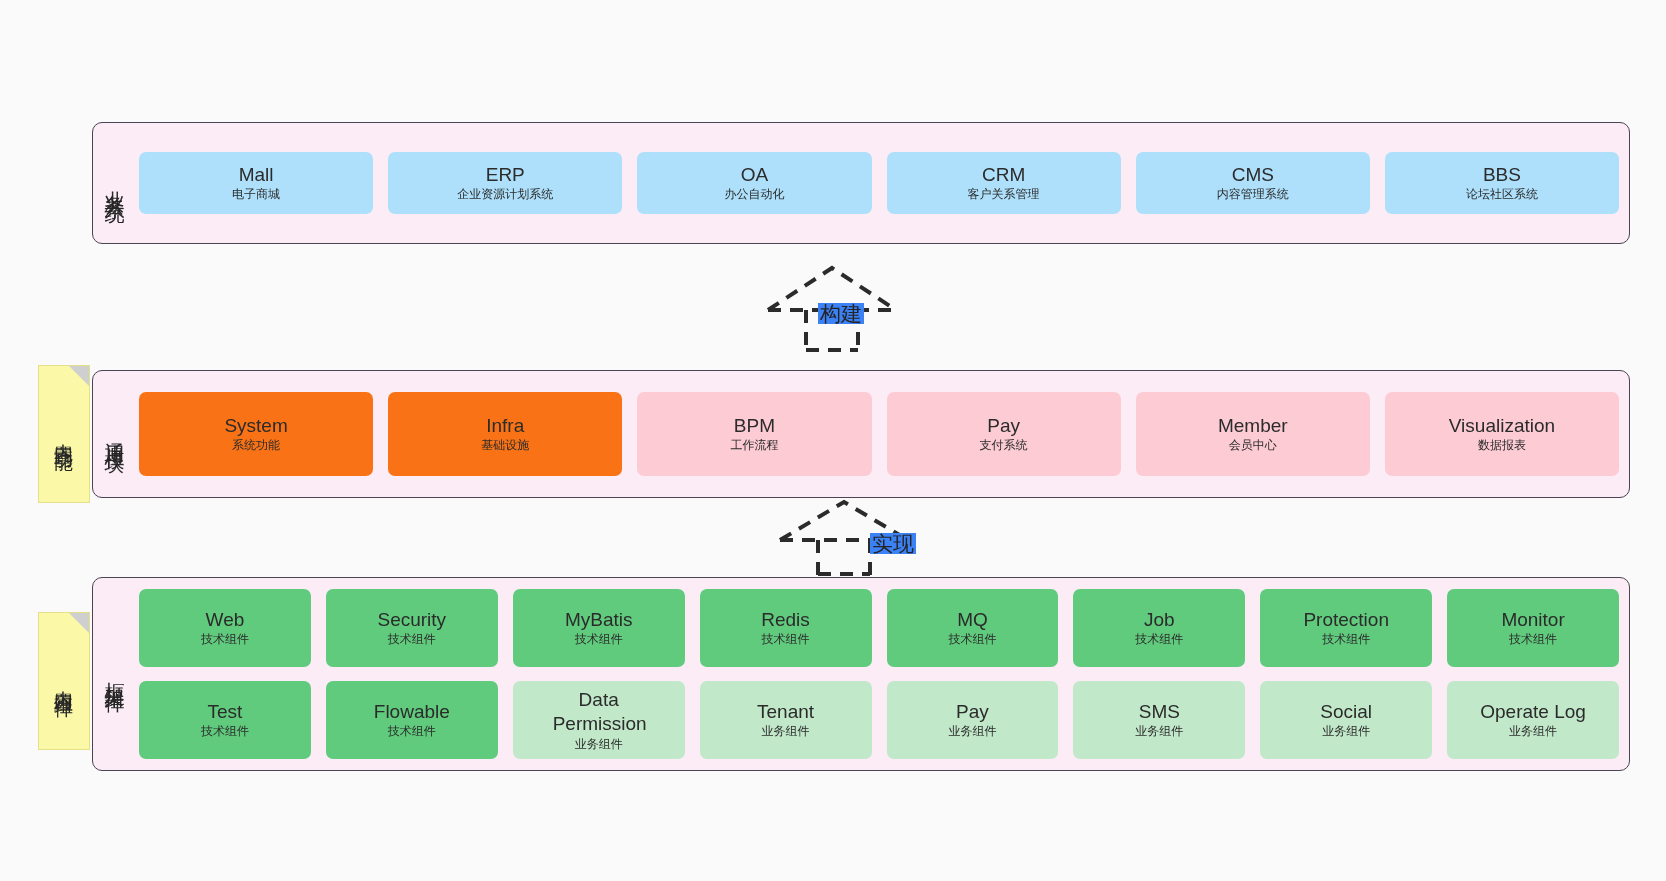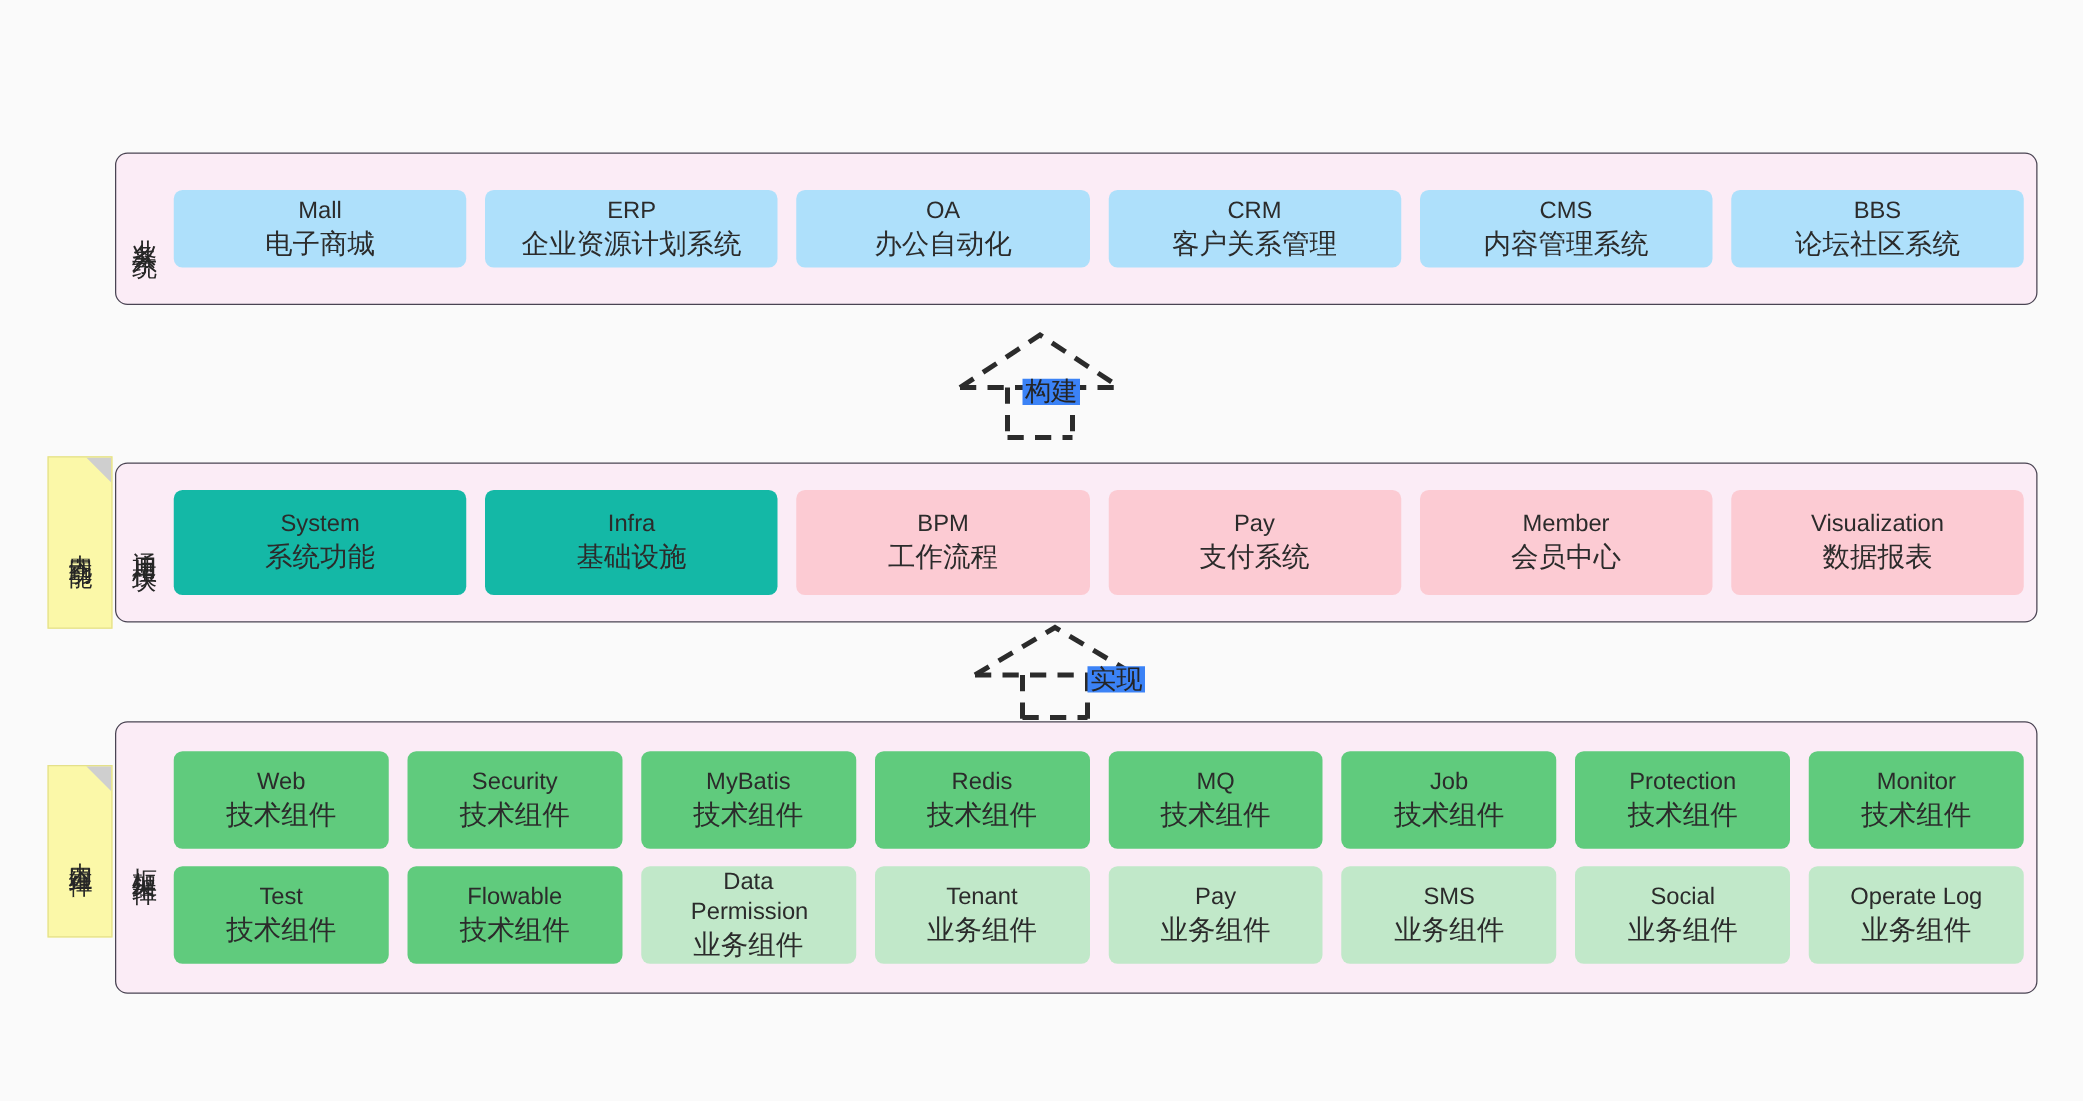--- a/index.html
+++ b/index.html
@@ -63,24 +63,24 @@
     display:flex;
     flex-direction:column;
     align-items:center;
     justify-content:center;
     text-align:center;
     line-height:1.28;
     box-sizing:border-box;
     padding:4px 6px;
   }
   .card .t1{font-size:19px;color:#2b2b2b;}
-  .card .t2{font-size:22px;color:#2b2b2b;}
+  .card .t2{font-size:12px;color:#2b2b2b;}
 
   .c-blue{background:#aee0fb;height:62px;}
-  .c-red{background:#14b8a6;height:84px;}
+  .c-red{background:#f97316;height:84px;}
   .c-pink{background:#fccbd3;height:84px;}
   .c-green{background:#60cb7d;height:78px;}
   .c-lgreen{background:#c1e8c9;height:78px;}
 
   
   .note{
     position:absolute;
     width:52px;
     background:#fbf8a8;
     border:1px solid #e4e08a;
@@ -205,21 +205,21 @@
     <svg width="180" height="78" viewBox="0 0 180 78">
       <polyline points="8,42 72,4 136,42" fill="none" stroke="#2b2b2b" stroke-width="4" stroke-dasharray="13 9" stroke-linecap="butt"></polyline>
       <polyline points="8,42 136,42" fill="none" stroke="#2b2b2b" stroke-width="4" stroke-dasharray="13 9" stroke-linecap="butt"></polyline>
       <polyline points="46,42 46,78" fill="none" stroke="#2b2b2b" stroke-width="4" stroke-dasharray="13 9" stroke-linecap="butt"></polyline>
       <polyline points="98,42 98,78" fill="none" stroke="#2b2b2b" stroke-width="4" stroke-dasharray="13 9" stroke-linecap="butt"></polyline>
       <polyline points="46,76 98,76" fill="none" stroke="#2b2b2b" stroke-width="4" stroke-dasharray="13 9" stroke-linecap="butt"></polyline>
     </svg>
     <span class="conn-label" style="left:58px;top:35px;margin-left:40px;">实现</span>
   </div>
 
-  <div class="layer" style="left:92px;top:577px;width:1538px;height:218px;">
+  <div class="layer" style="left:92px;top:577px;width:1538px;height:194px;">
     <div class="layer-label">框架组件</div>
     <div class="layer-body">
       <div class="rows">
 
         <div class="row">
           <div class="card c-green">
             <span class="t1">Web</span>
             <span class="t2">技术组件</span>
           </div>
           <div class="card c-green">

